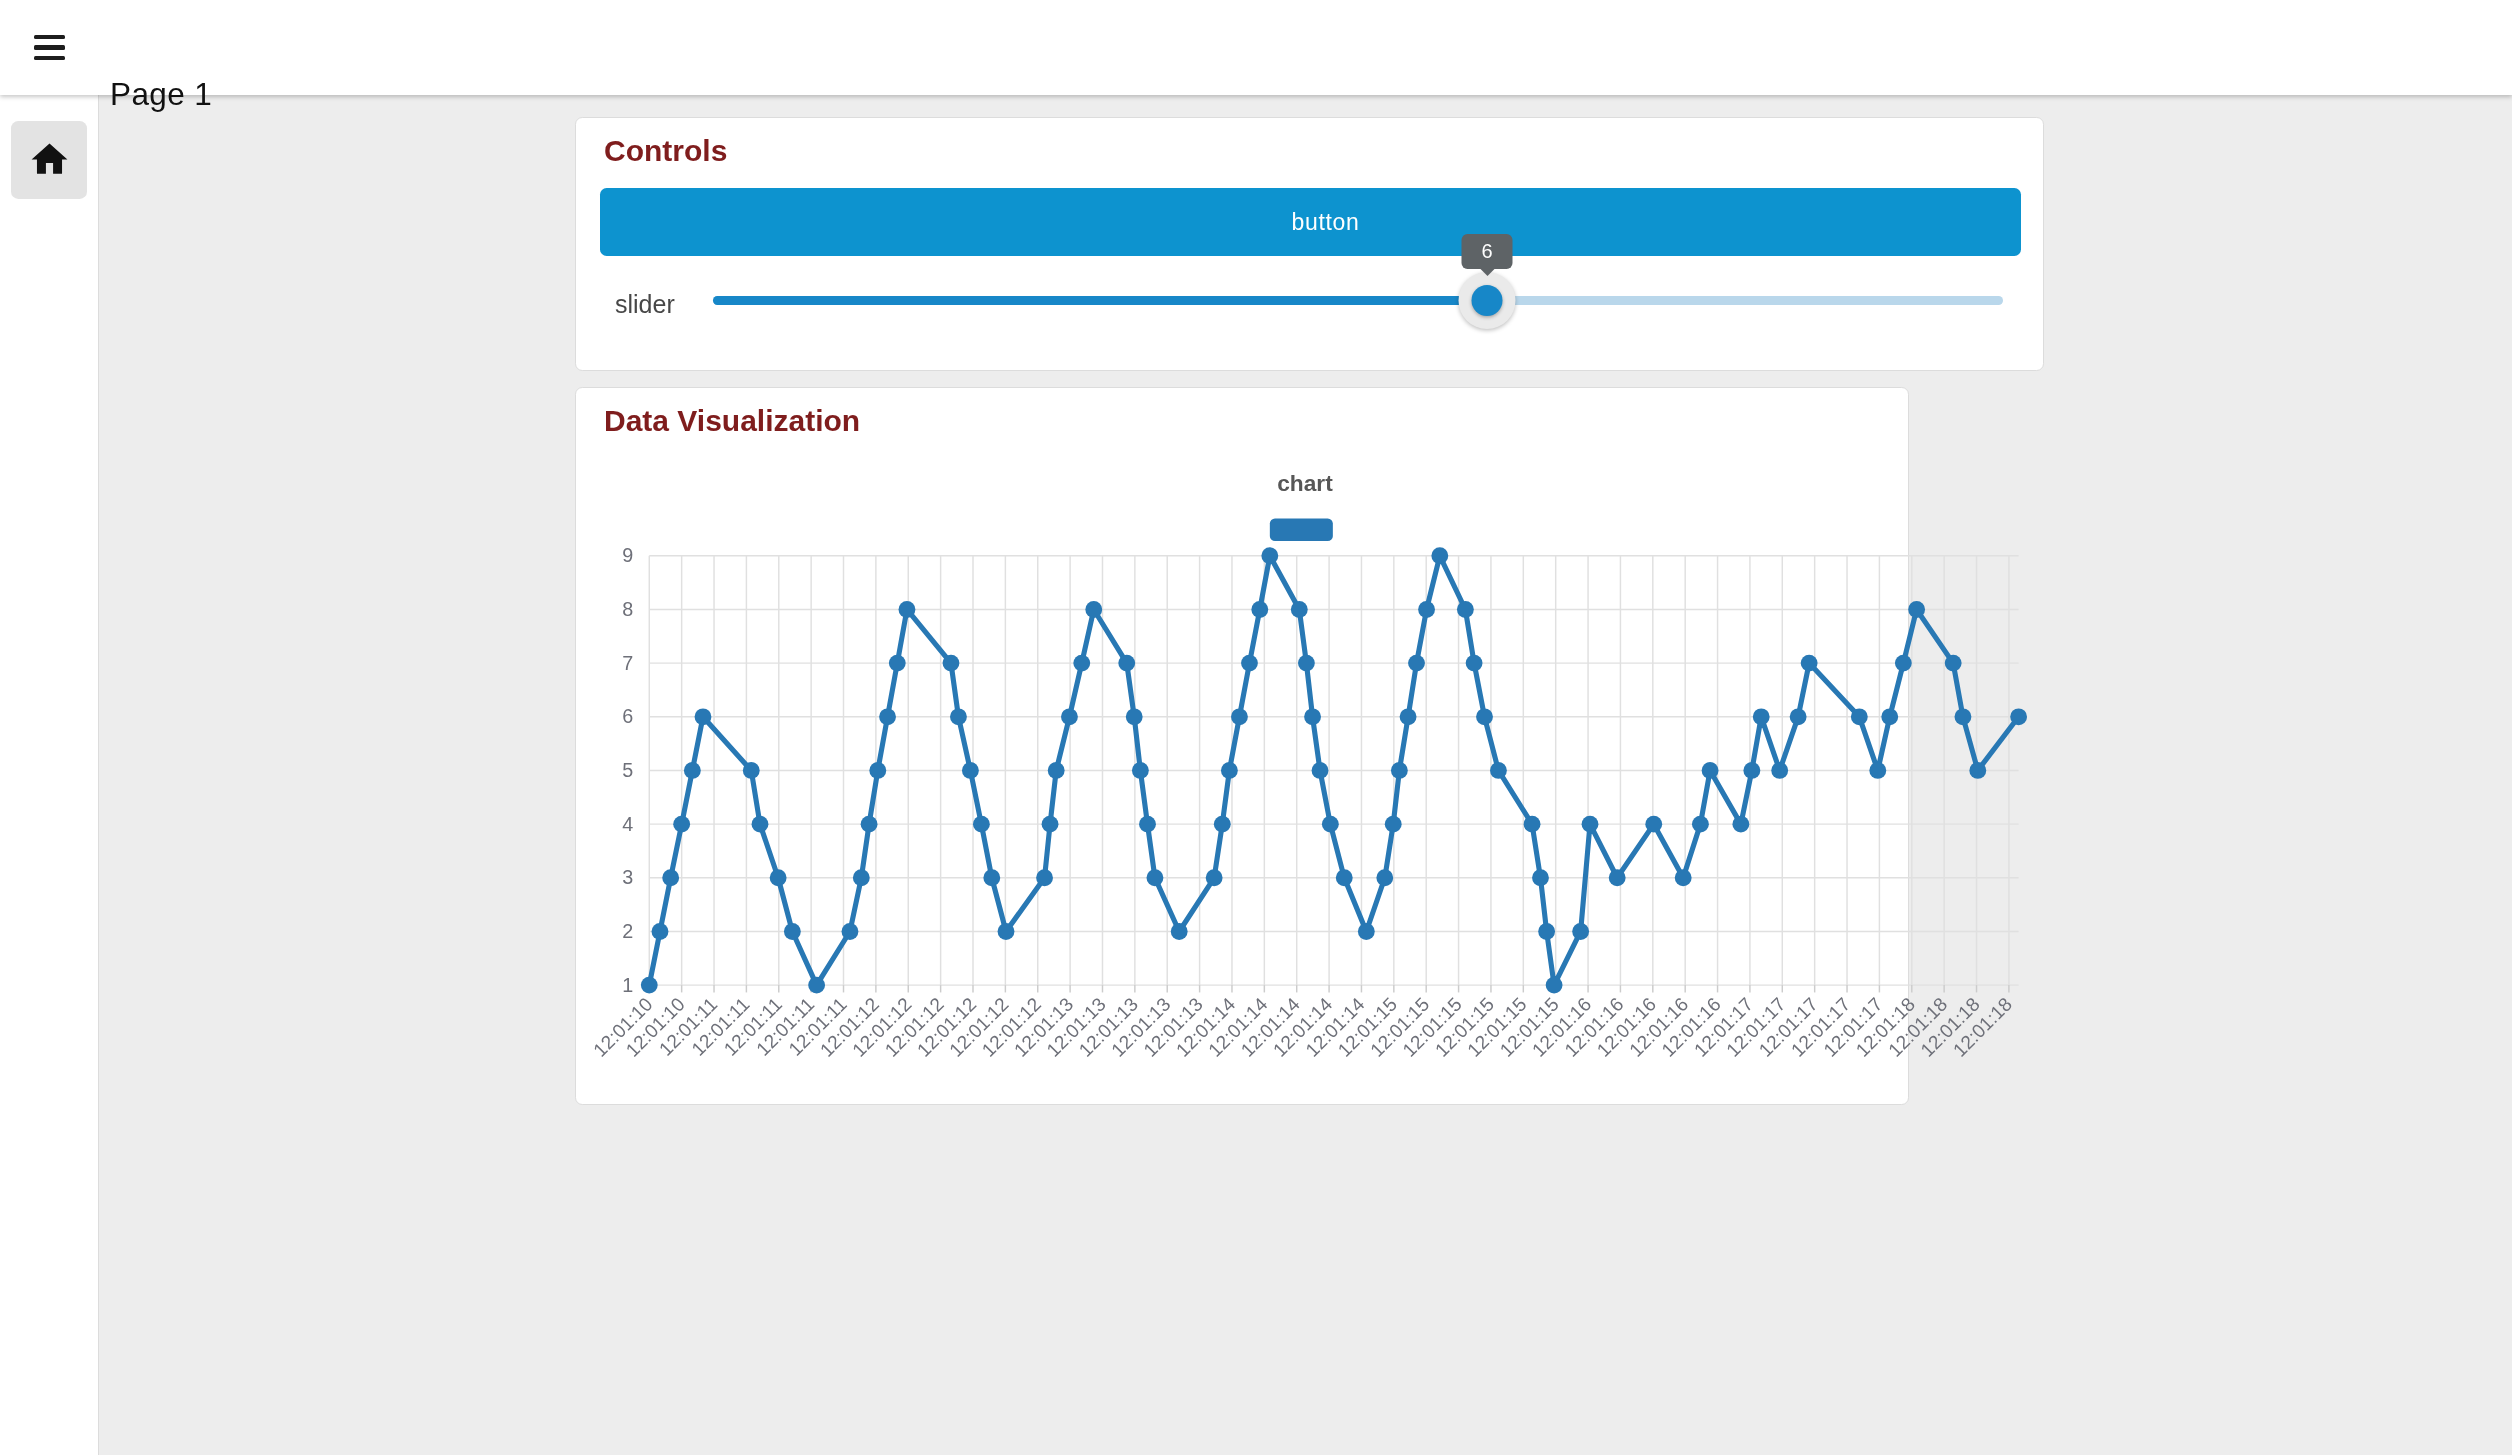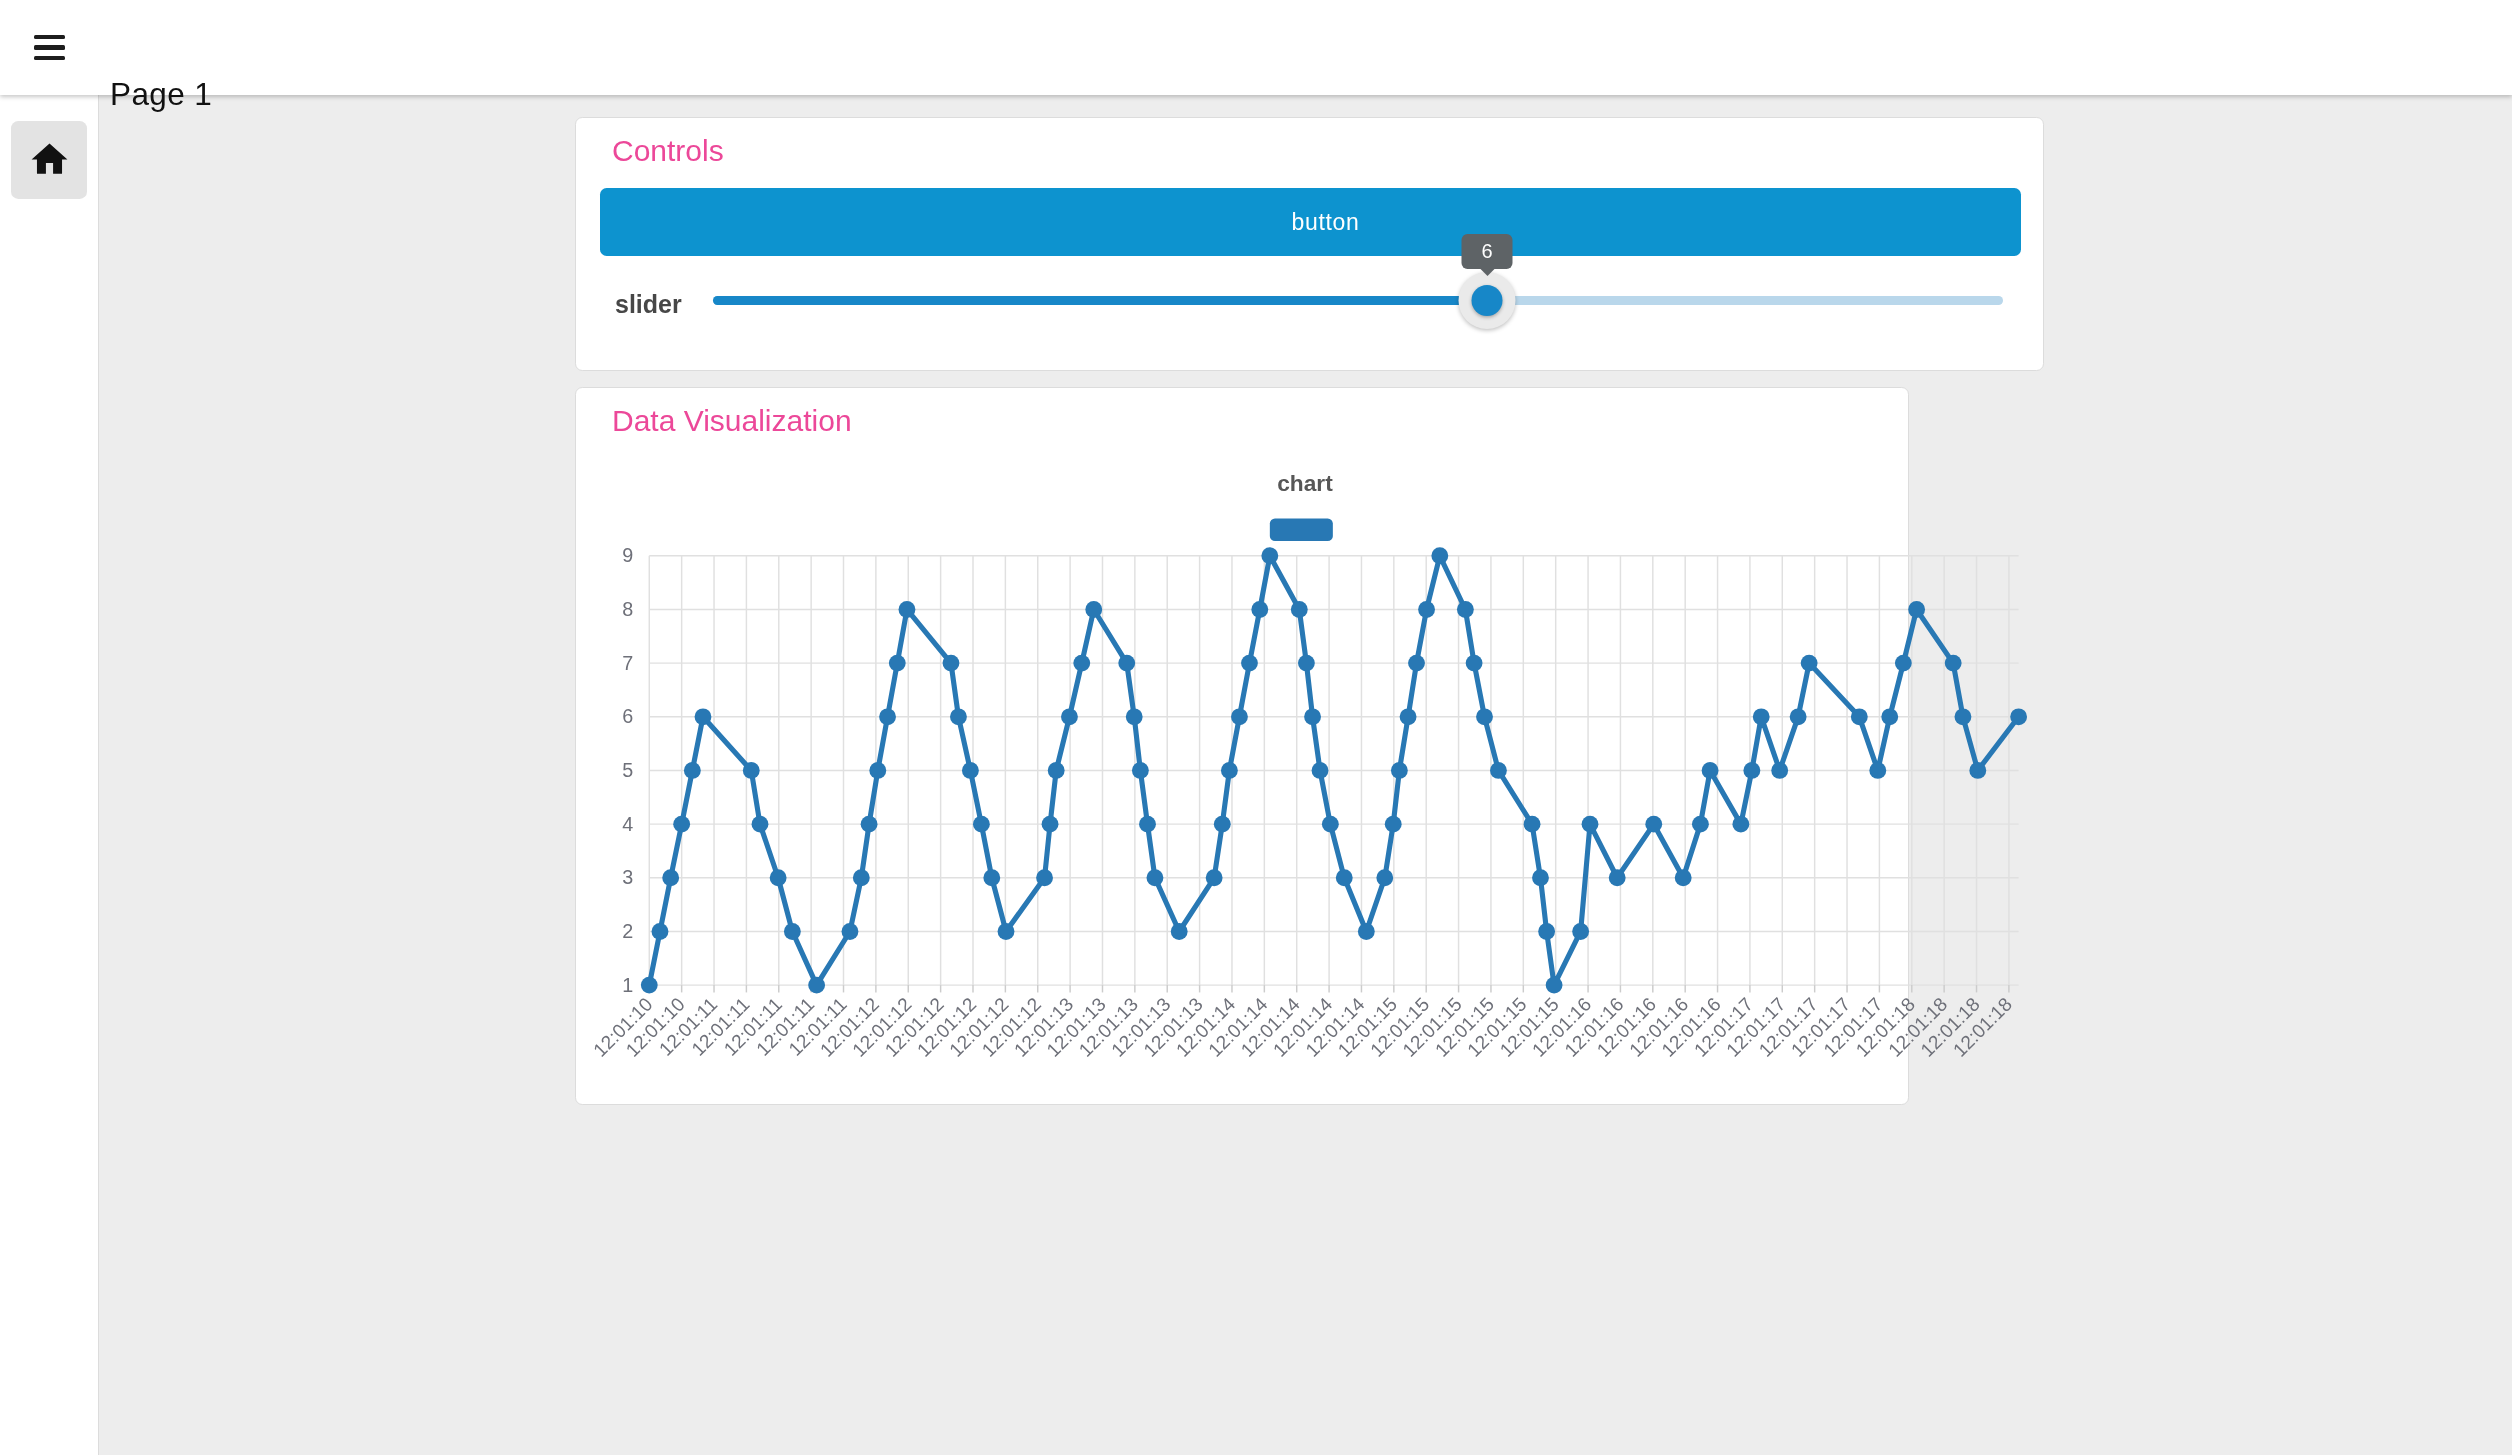--- a/index.html
+++ b/index.html
@@ -33,33 +33,33 @@
     border-radius:7.3px;display:flex;align-items:center;justify-content:center;cursor:pointer;
   }
   
   .card{
     position:absolute;background:#ffffff;border:0.7px solid #dcdcdc;border-radius:7.3px;
     box-sizing:border-box;
   }
   .card-controls{left:575px;top:117px;width:1469px;height:254px;}
   .card-viz{left:575px;top:387px;width:1334px;height:718px;}
   .card-title{
-    position:absolute;left:36px;top:16px;font-size:30px;color:#ec4899;
+    position:absolute;left:28px;top:16px;font-size:30px;color:#7f1d1d;font-weight:bold;
   }
   
   .big-button{
     position:absolute;left:24px;top:70px;width:1421px;height:68px;border:none;
     background:#0d93cf;border-radius:6.6px;color:#ffffff;font-size:23px;
     font-family:inherit;letter-spacing:0.7px;cursor:pointer;
     display:flex;align-items:center;justify-content:center;padding-left:36px;
   }
   
   .slider-row{position:absolute;left:0;top:138px;width:1469px;height:110px;}
   .slider-label{
-    position:absolute;left:39px;top:34px;font-size:25px;color:#474747;font-weight:bold;
+    position:absolute;left:39px;top:34px;font-size:25px;color:#474747;
   }
   .slider-track{
     position:absolute;left:137px;top:40px;width:1290px;height:8.8px;border-radius:4.4px;
     background:#b9d7eb;cursor:pointer;
   }
   .slider-fill{
     position:absolute;left:0;top:0;height:8.8px;border-radius:4.4px;background:#1787c8;
   }
   .slider-halo{
     position:absolute;width:57px;height:57px;border-radius:50%;

